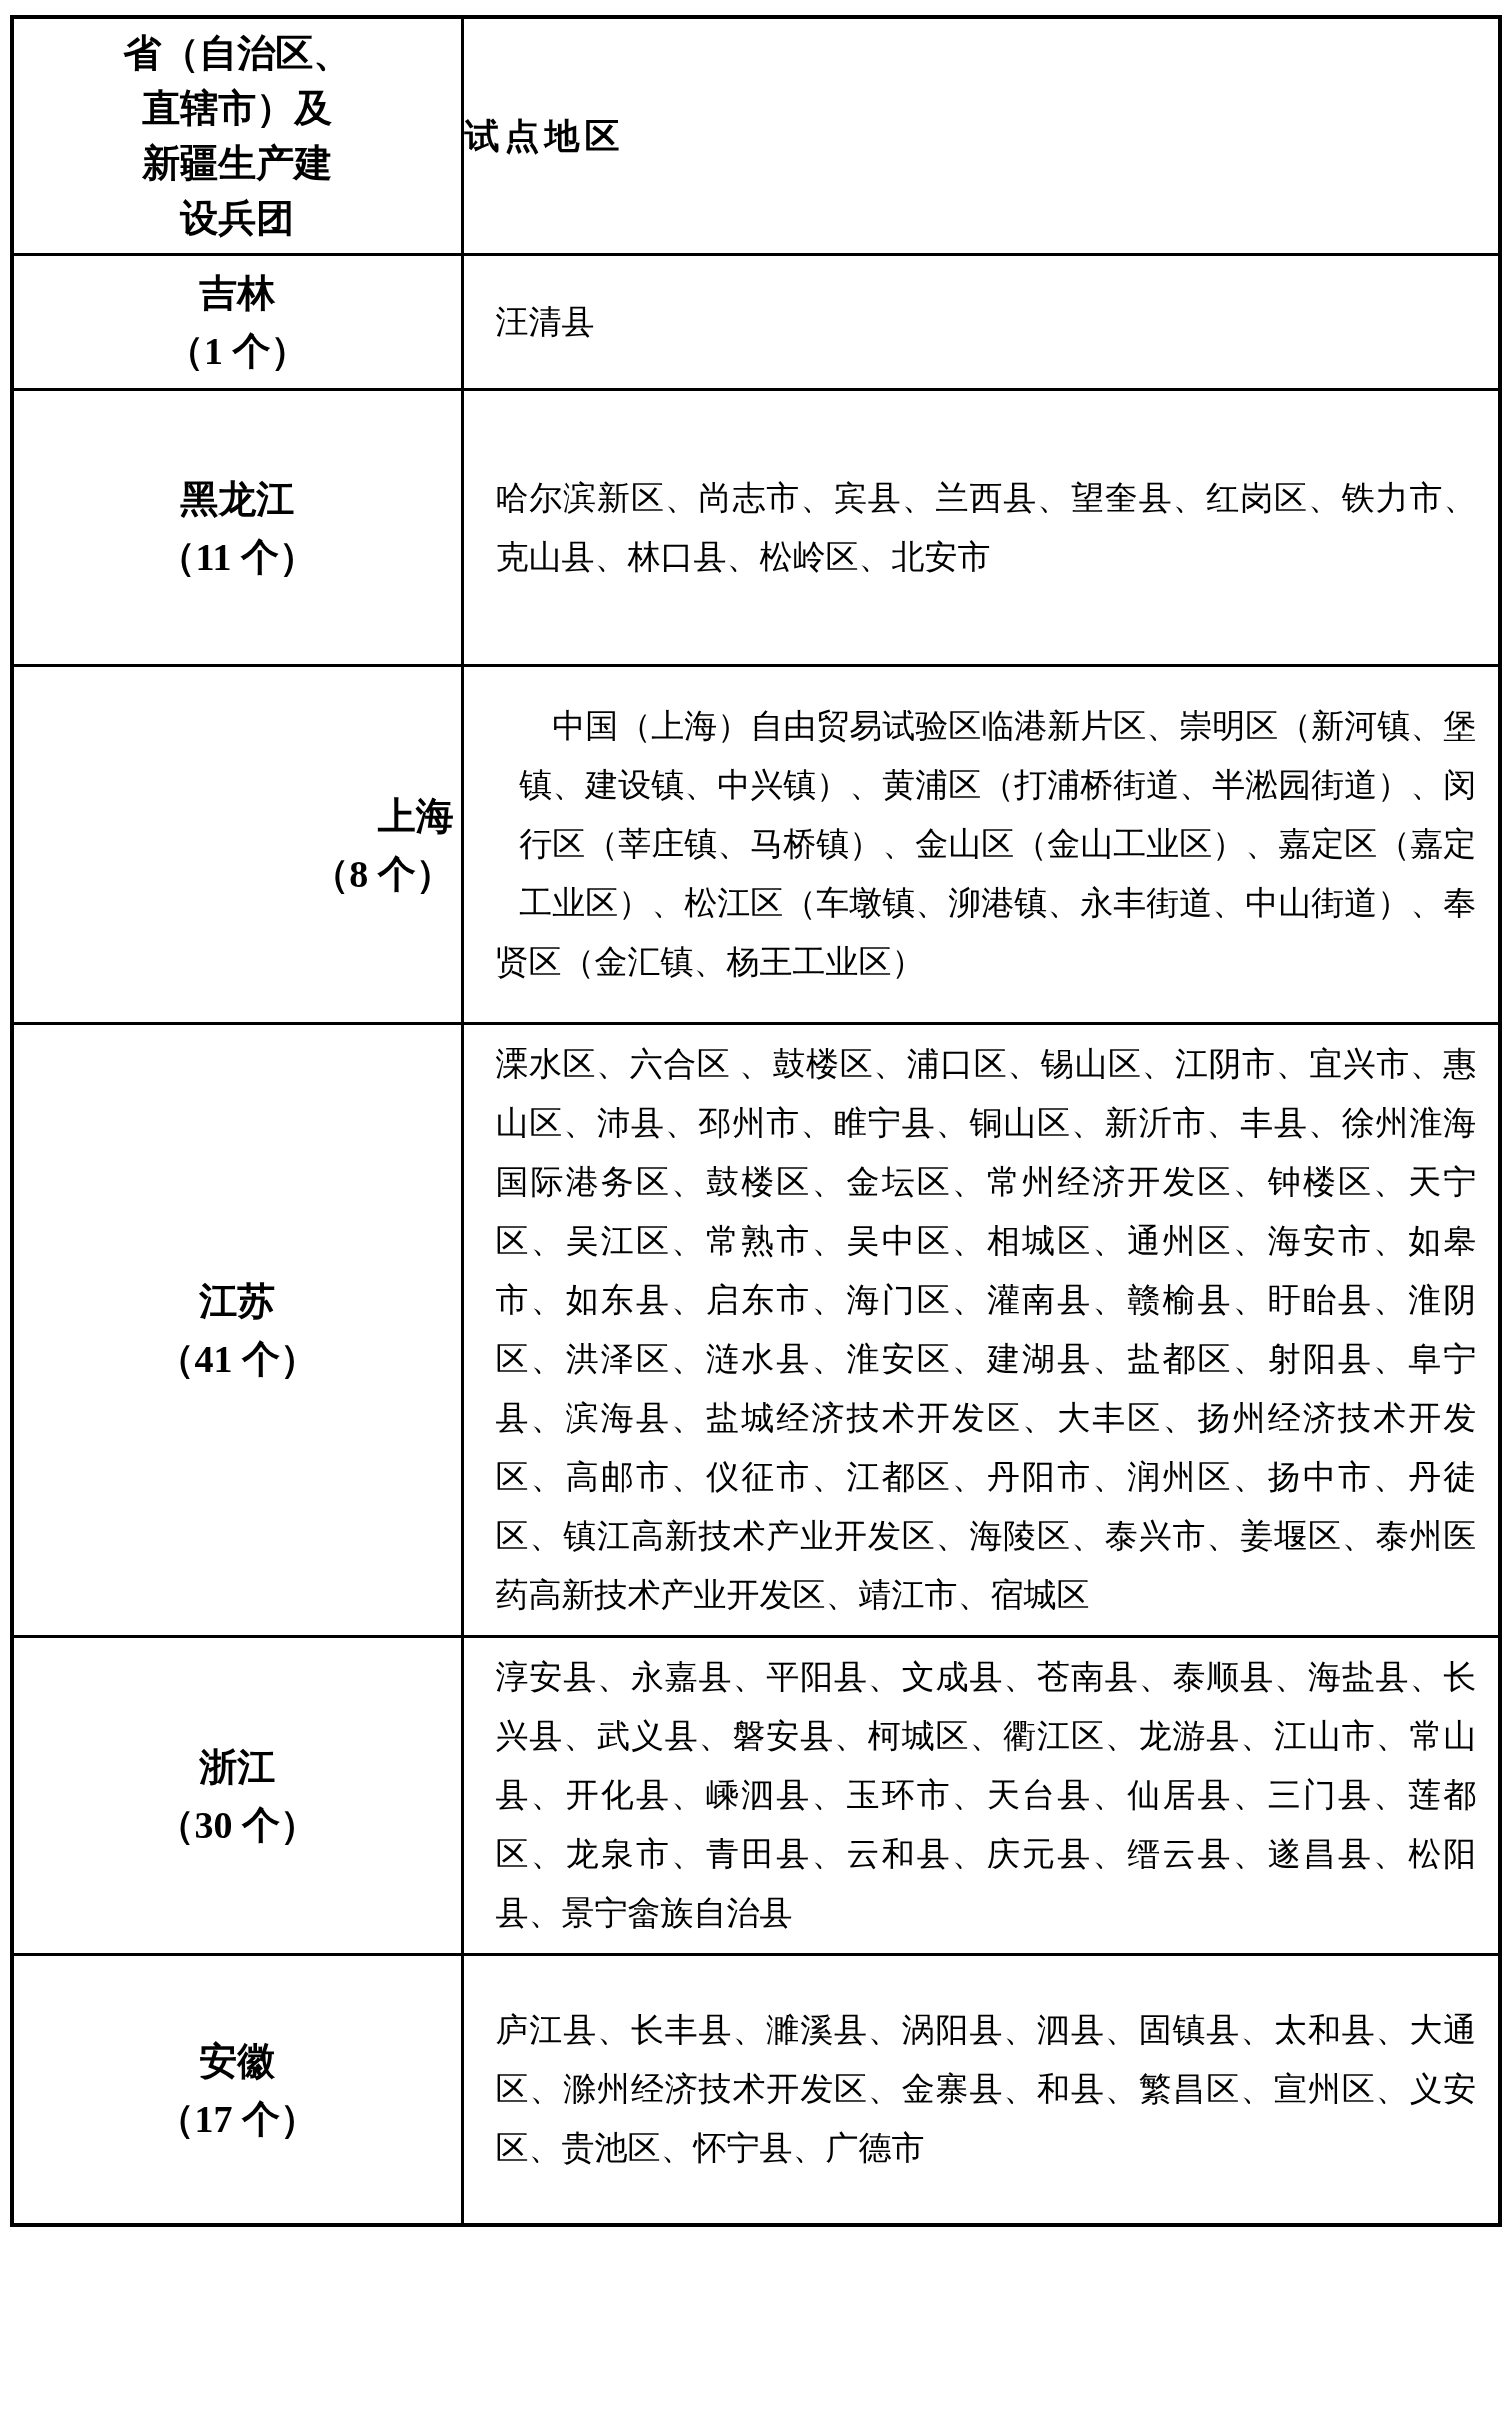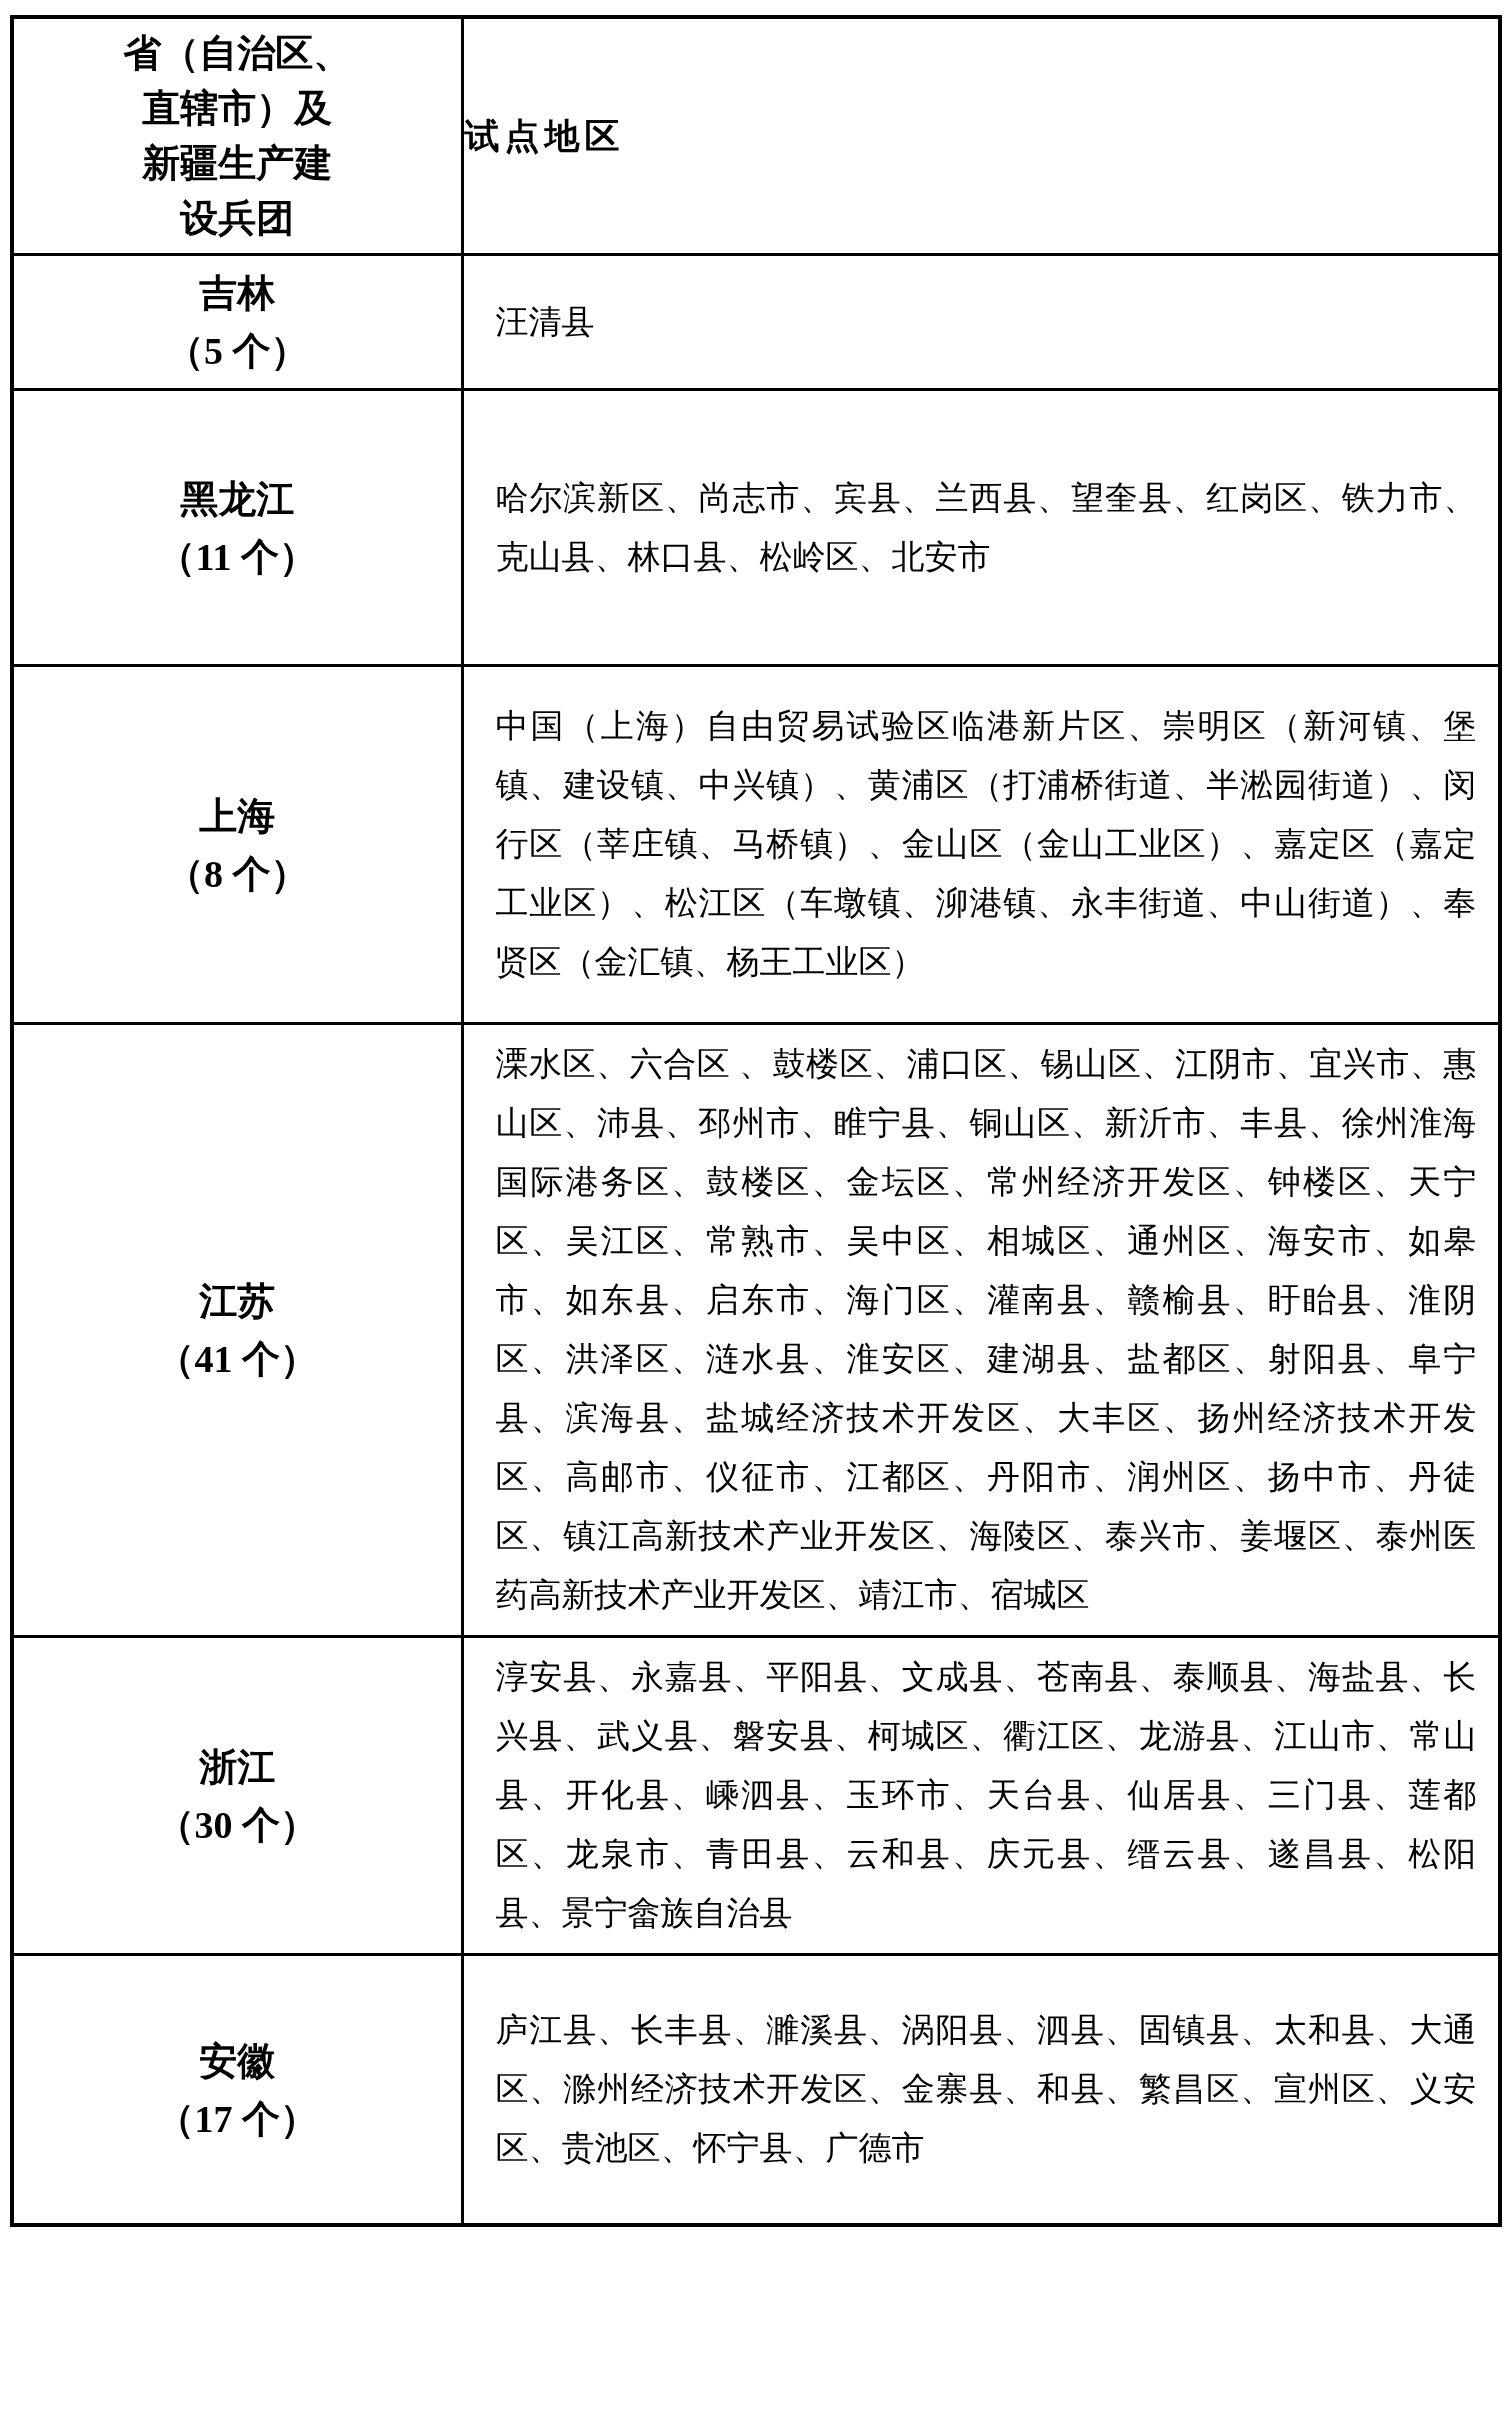--- a/index.html
+++ b/index.html
@@ -71,21 +71,21 @@
     padding: 10px 21.7px 10px 32px;
     text-align: justify;
     text-align-last: left;
     word-break: break-all;
   }
 
   
   tr.r0 td { height: 268px; }
   tr.r1 td { height: 112px; }
   tr.r2 td { height: 253px; }
-  tr.r3 td { height: 335px; }
+  tr.r3 td { height: 335px; text-align: right; }
   tr.r4 td { height: 589px; }
   tr.r5 td { height: 289px; }
   tr.r6 td { height: 247px; }
 </style>
 </head>
 <body>
 
 <div class="page">
   <table class="pilot-table">
     <colgroup>
@@ -103,21 +103,21 @@
       </th>
       <th>
         <div class="header-areas">试点地区</div>
       </th>
     </tr>
 
 
     <tr class="r1">
       <td class="province-cell">
         <div class="province-name">吉林</div>
-        <div class="province-count">（5 个）</div>
+        <div class="province-count">（1 个）</div>
       </td>
       <td class="areas-cell">汪清县</td>
     </tr>
 
     <tr class="r2">
       <td class="province-cell">
         <div class="province-name">黑龙江</div>
         <div class="province-count">（11 个）</div>
       </td>
       <td class="areas-cell">哈尔滨新区、尚志市、宾县、兰西县、望奎县、红岗区、铁力市、克山县、林口县、松岭区、北安市</td>

